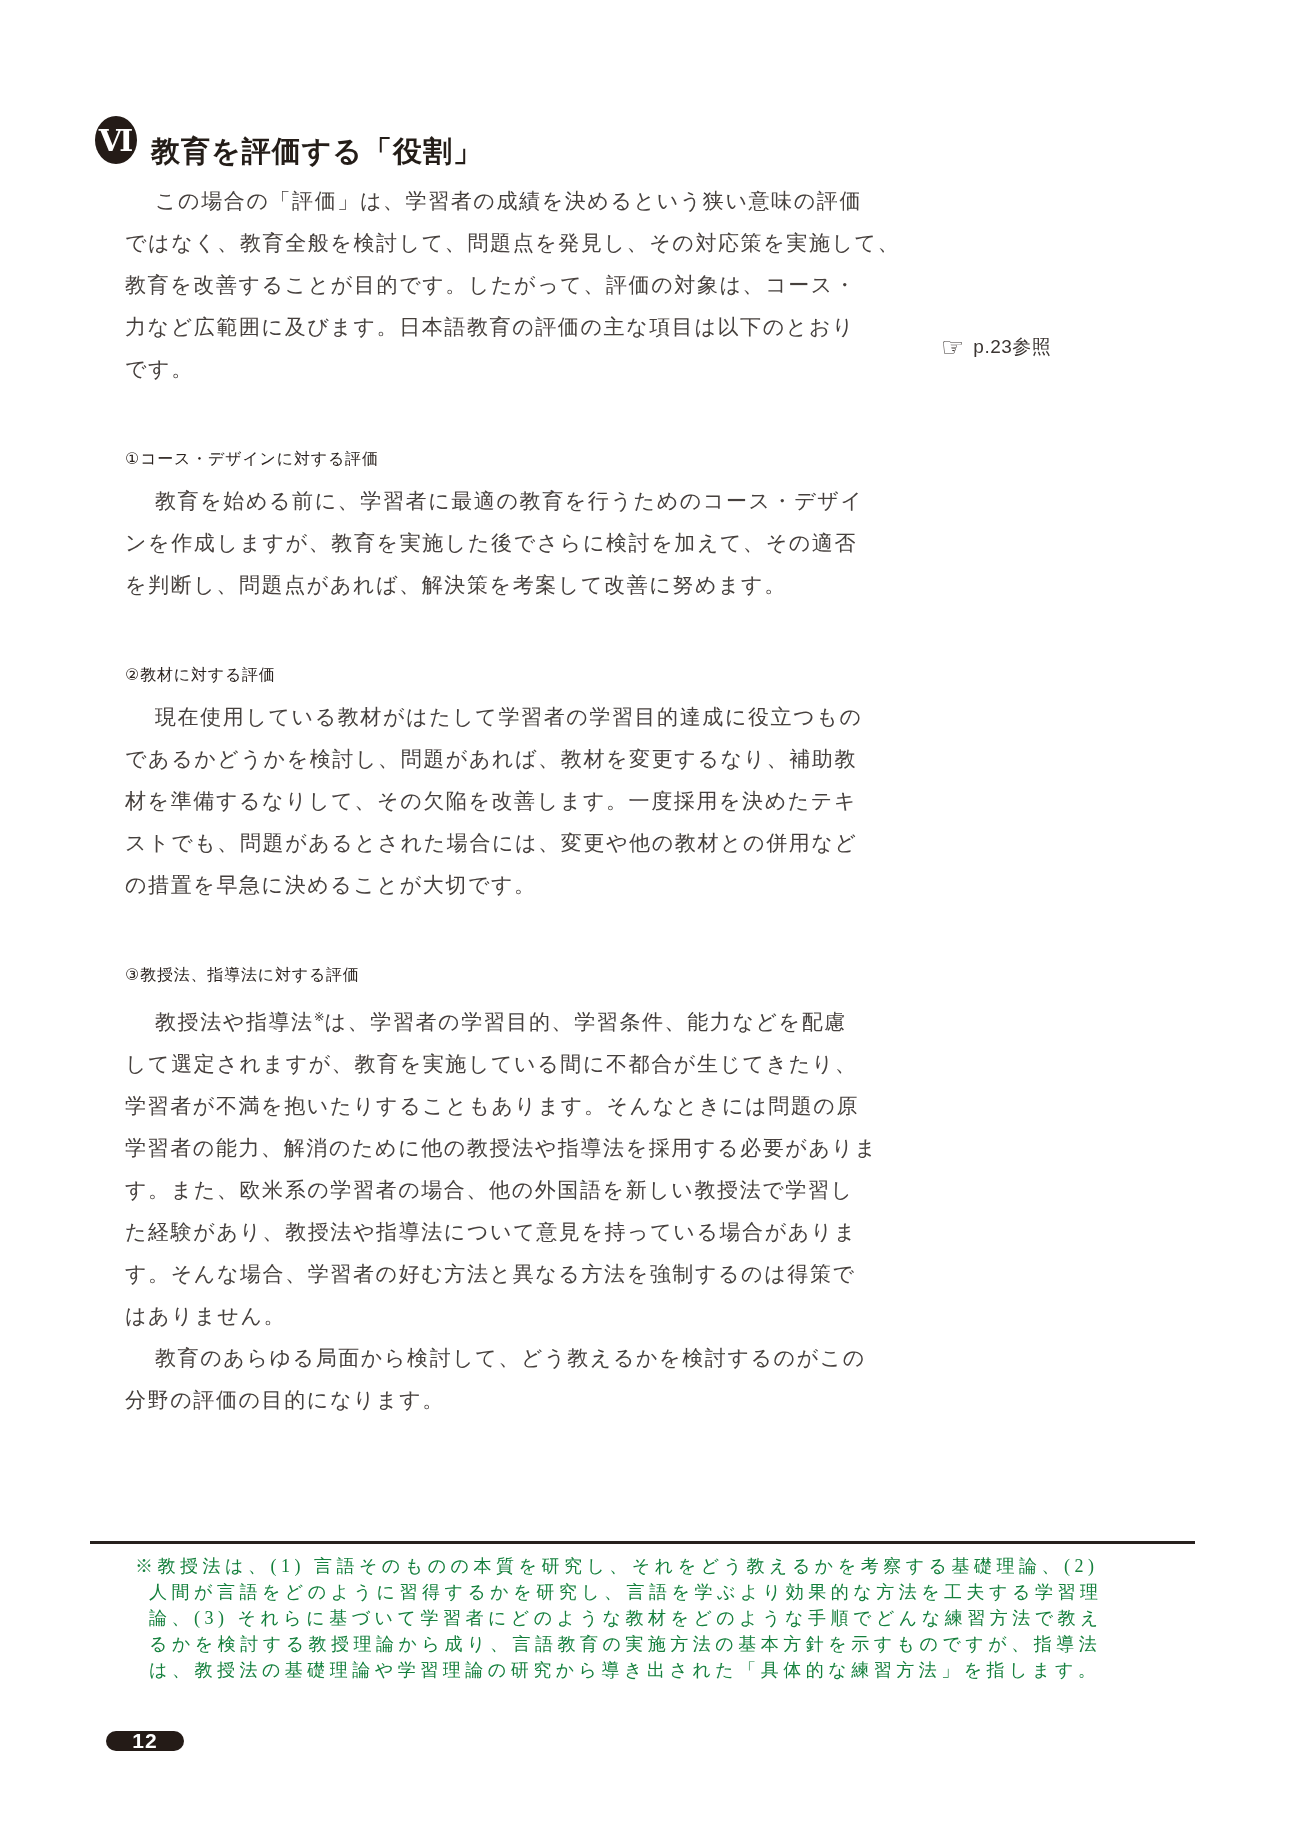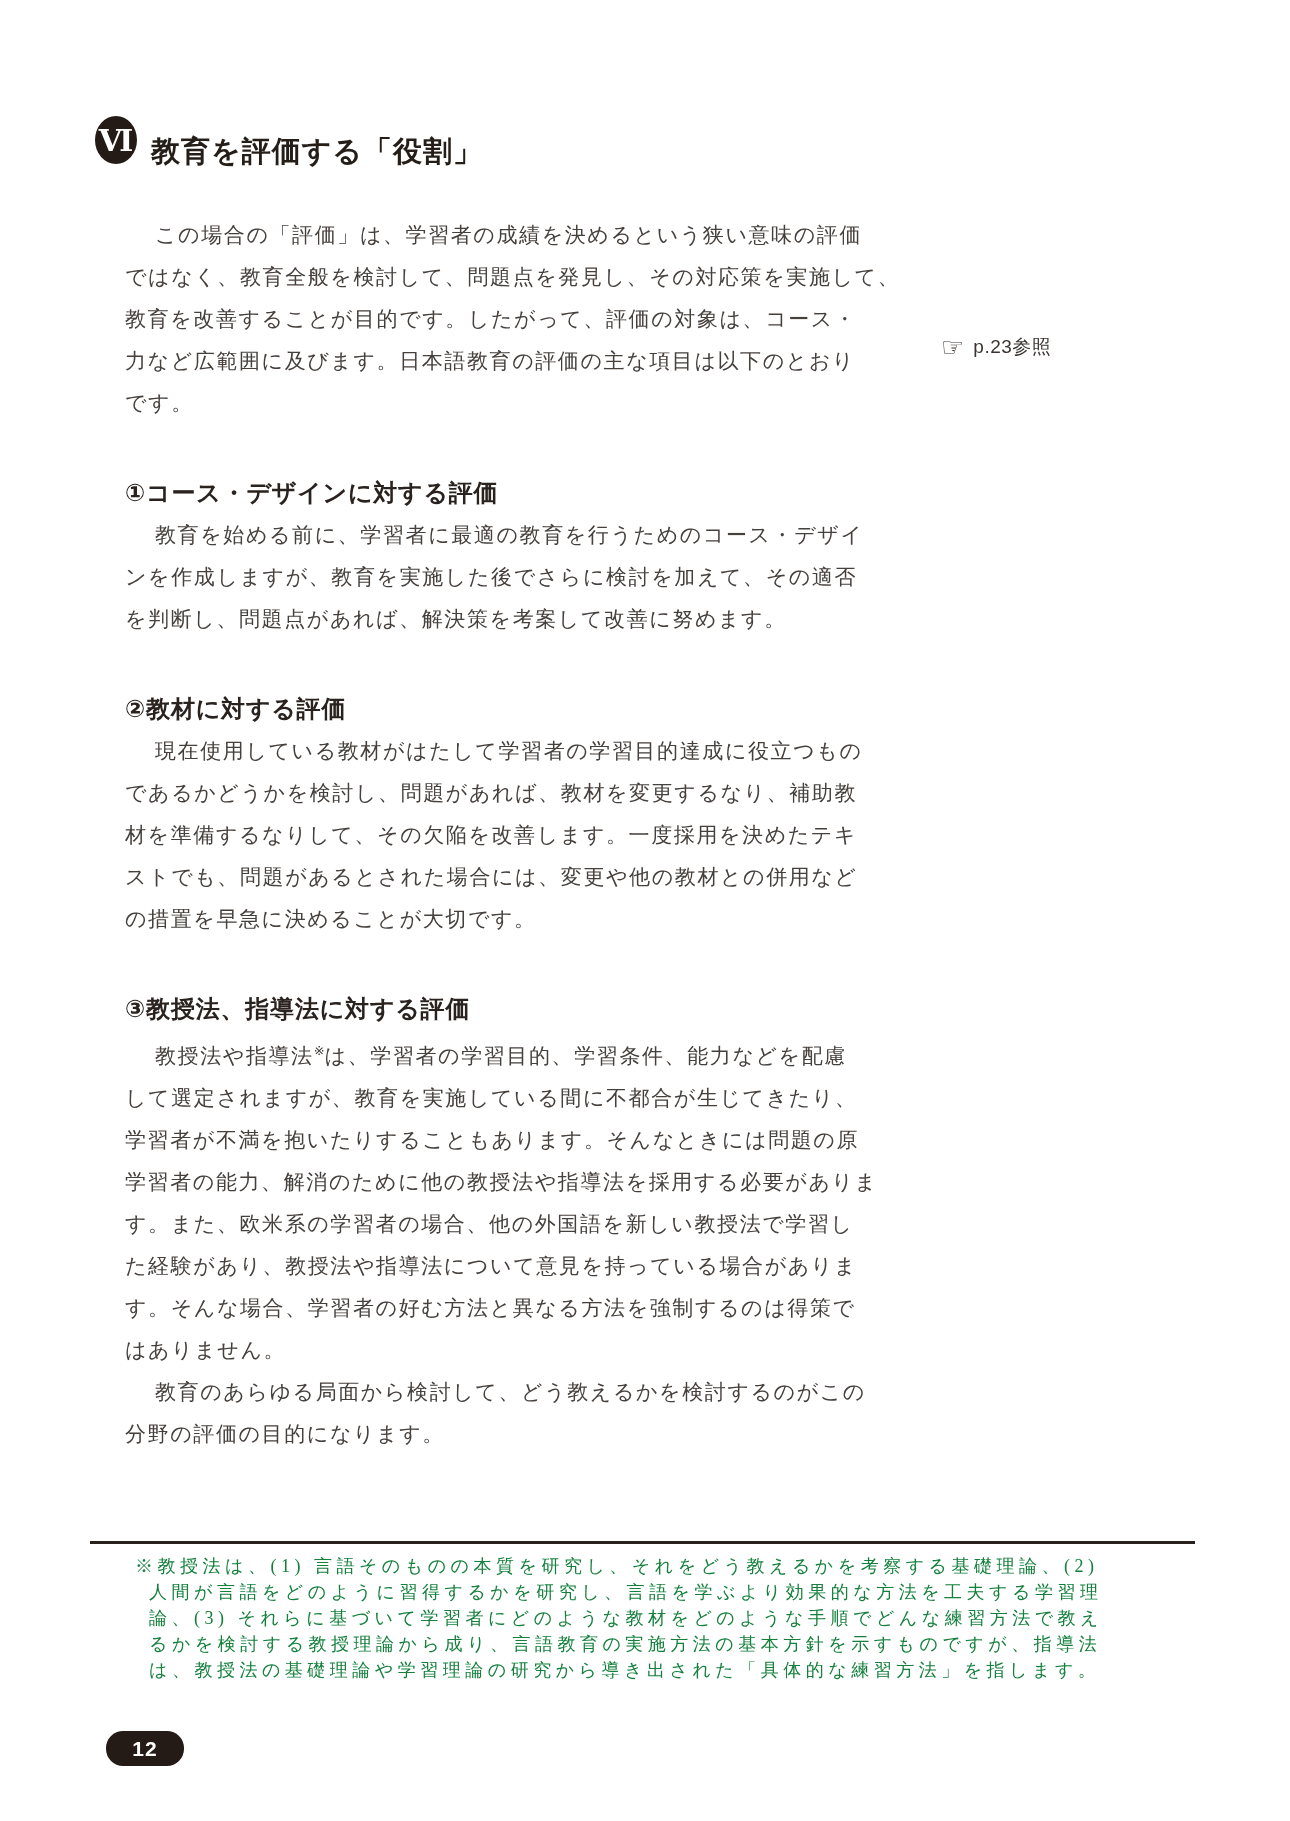--- a/index.html
+++ b/index.html
@@ -31,33 +31,33 @@
     margin-left:14px;
     font-size:29px; font-weight:bold;
     color:#241d18;
     letter-spacing:1px;
     white-space:nowrap;
     margin-top:24px;
   }
 
   
   .body-col {
-    position:absolute; left:125px; top:214px; width:760px;
+    position:absolute; left:125px; top:180px; width:760px;
     color:#46403d;
   }
   .line {
     font-size:21px;
     line-height:42px;
     letter-spacing:1.6px;
     white-space:nowrap;
   }
   .line.indent { padding-left:30px; }
   .section { margin-top:48px; }
   .heading {
-    font-size:24px; font-weight:bold;
+    font-size:16px; font-weight:normal;
     line-height:42px;
     letter-spacing:0.8px;
     color:#2a221e;
     white-space:nowrap;
   }
   .ref-mark {
     font-size:13px;
     vertical-align:super;
     letter-spacing:0;
   }
@@ -97,21 +97,21 @@
     font-size:18px;
     line-height:26px;
     letter-spacing:4.5px;
     white-space:nowrap;
   }
   .fn-line.cont { padding-left:14px; }
 
   
   .page-pill {
     position:absolute; left:106px; top:1731px;
-    width:78px; height:35px;
+    width:78px; height:20px;
     background:#241b17;
     border-radius:17px;
     display:flex; align-items:center; justify-content:center;
     color:#ffffff;
     font-size:21px; font-weight:bold;
     letter-spacing:1px;
   }
 </style>
 </head>
 <body>

